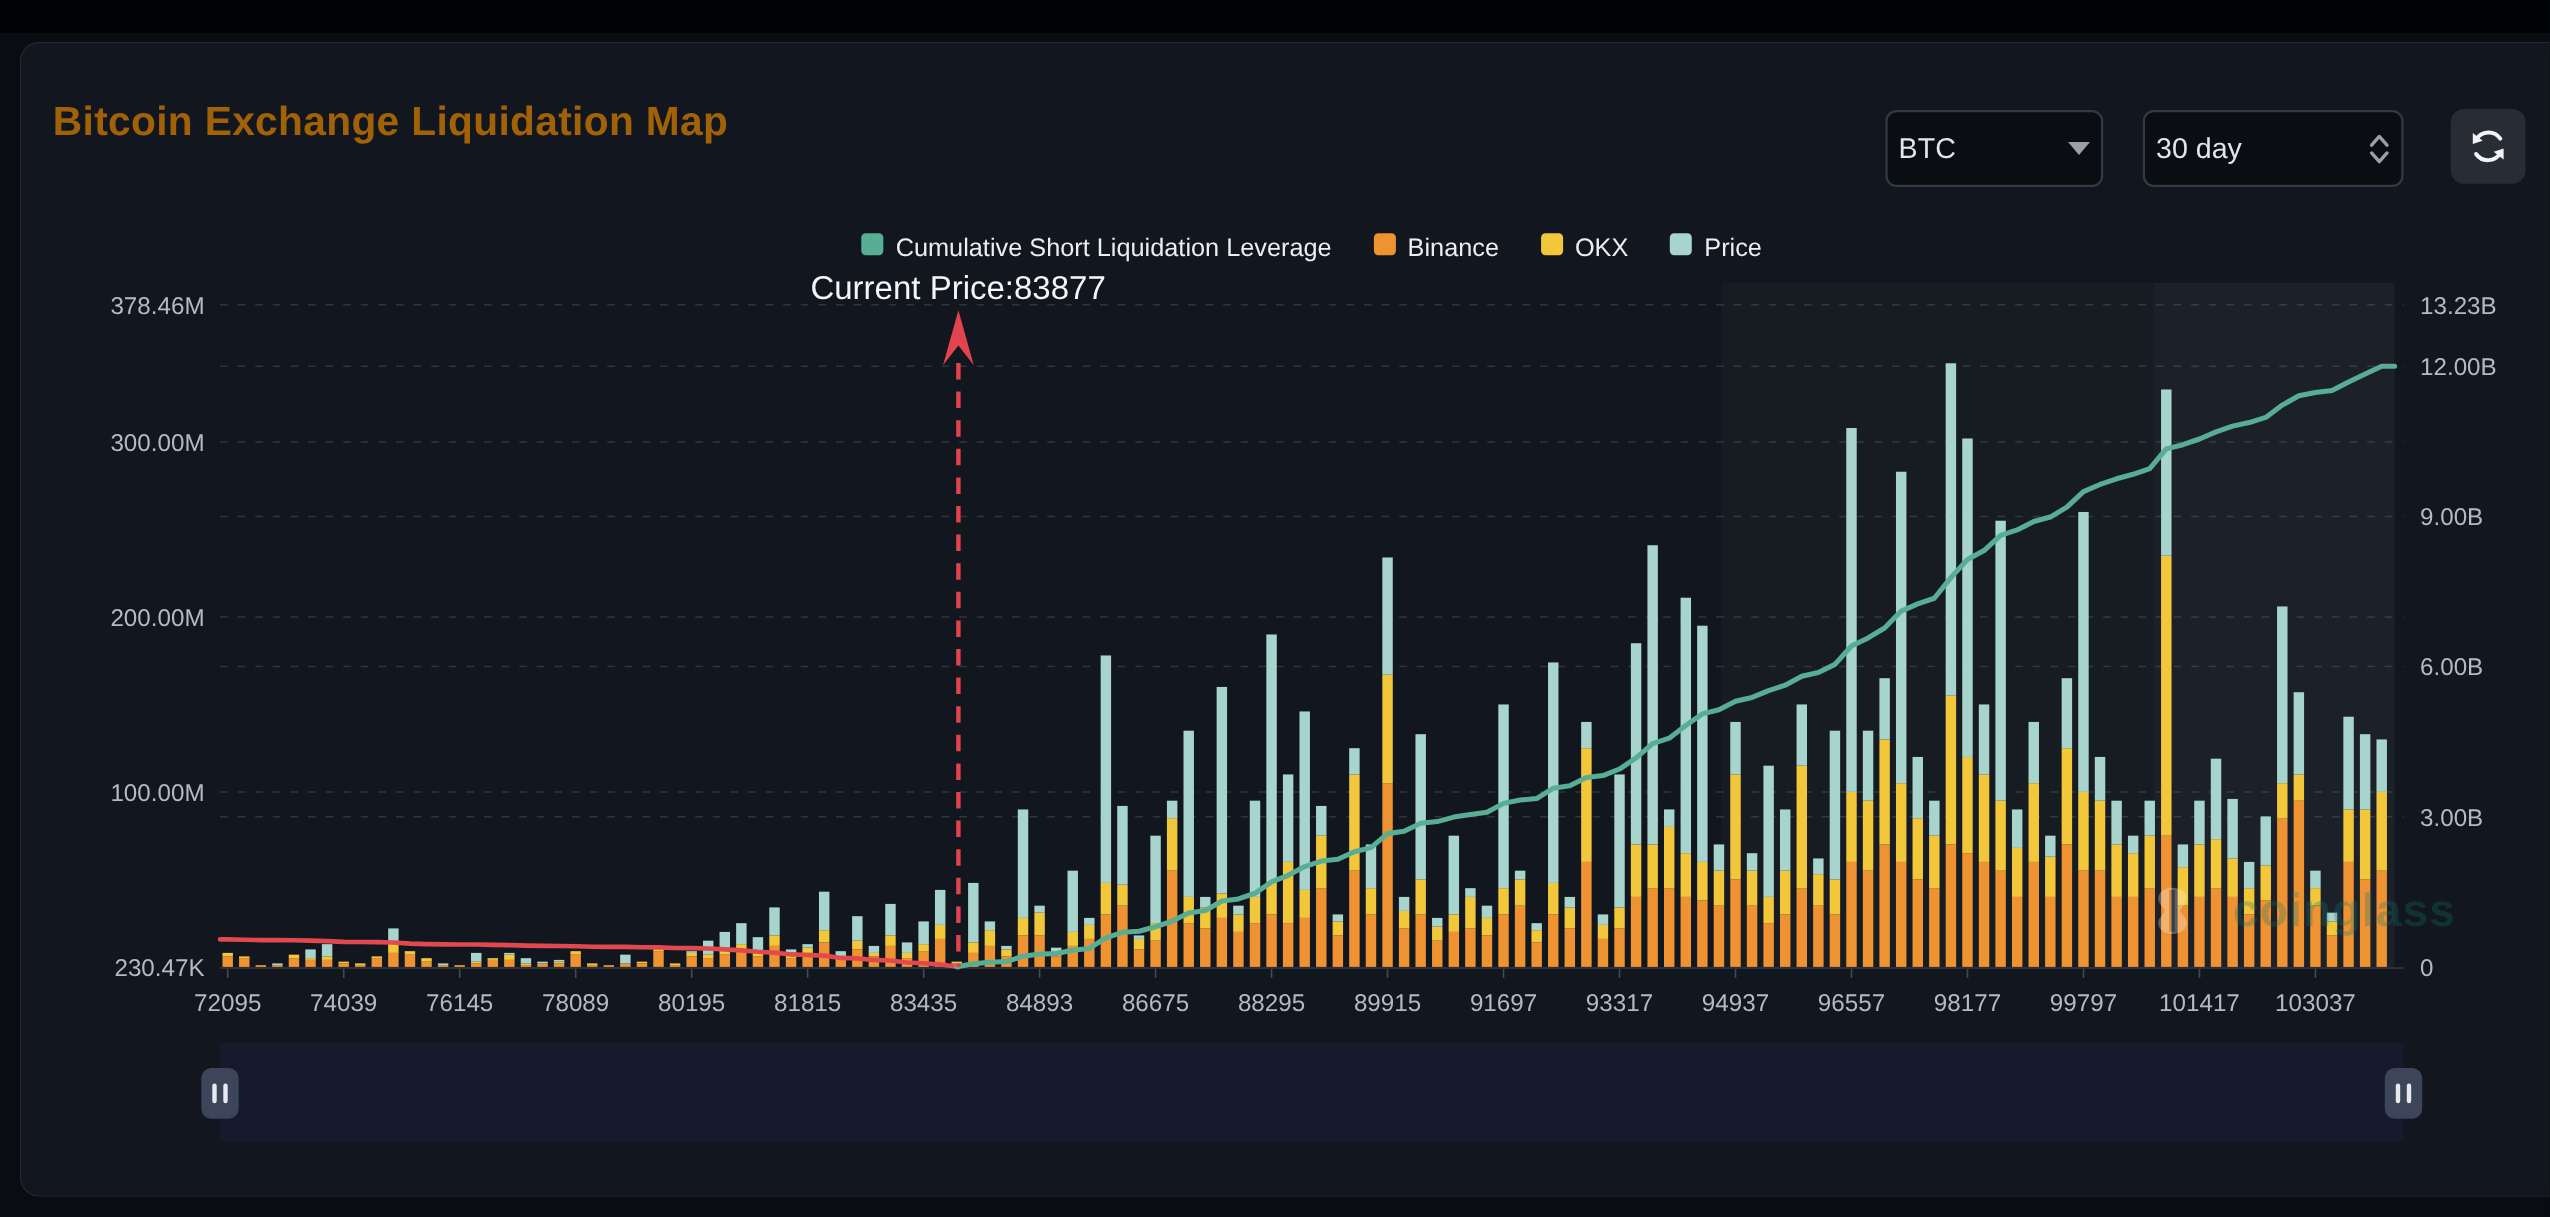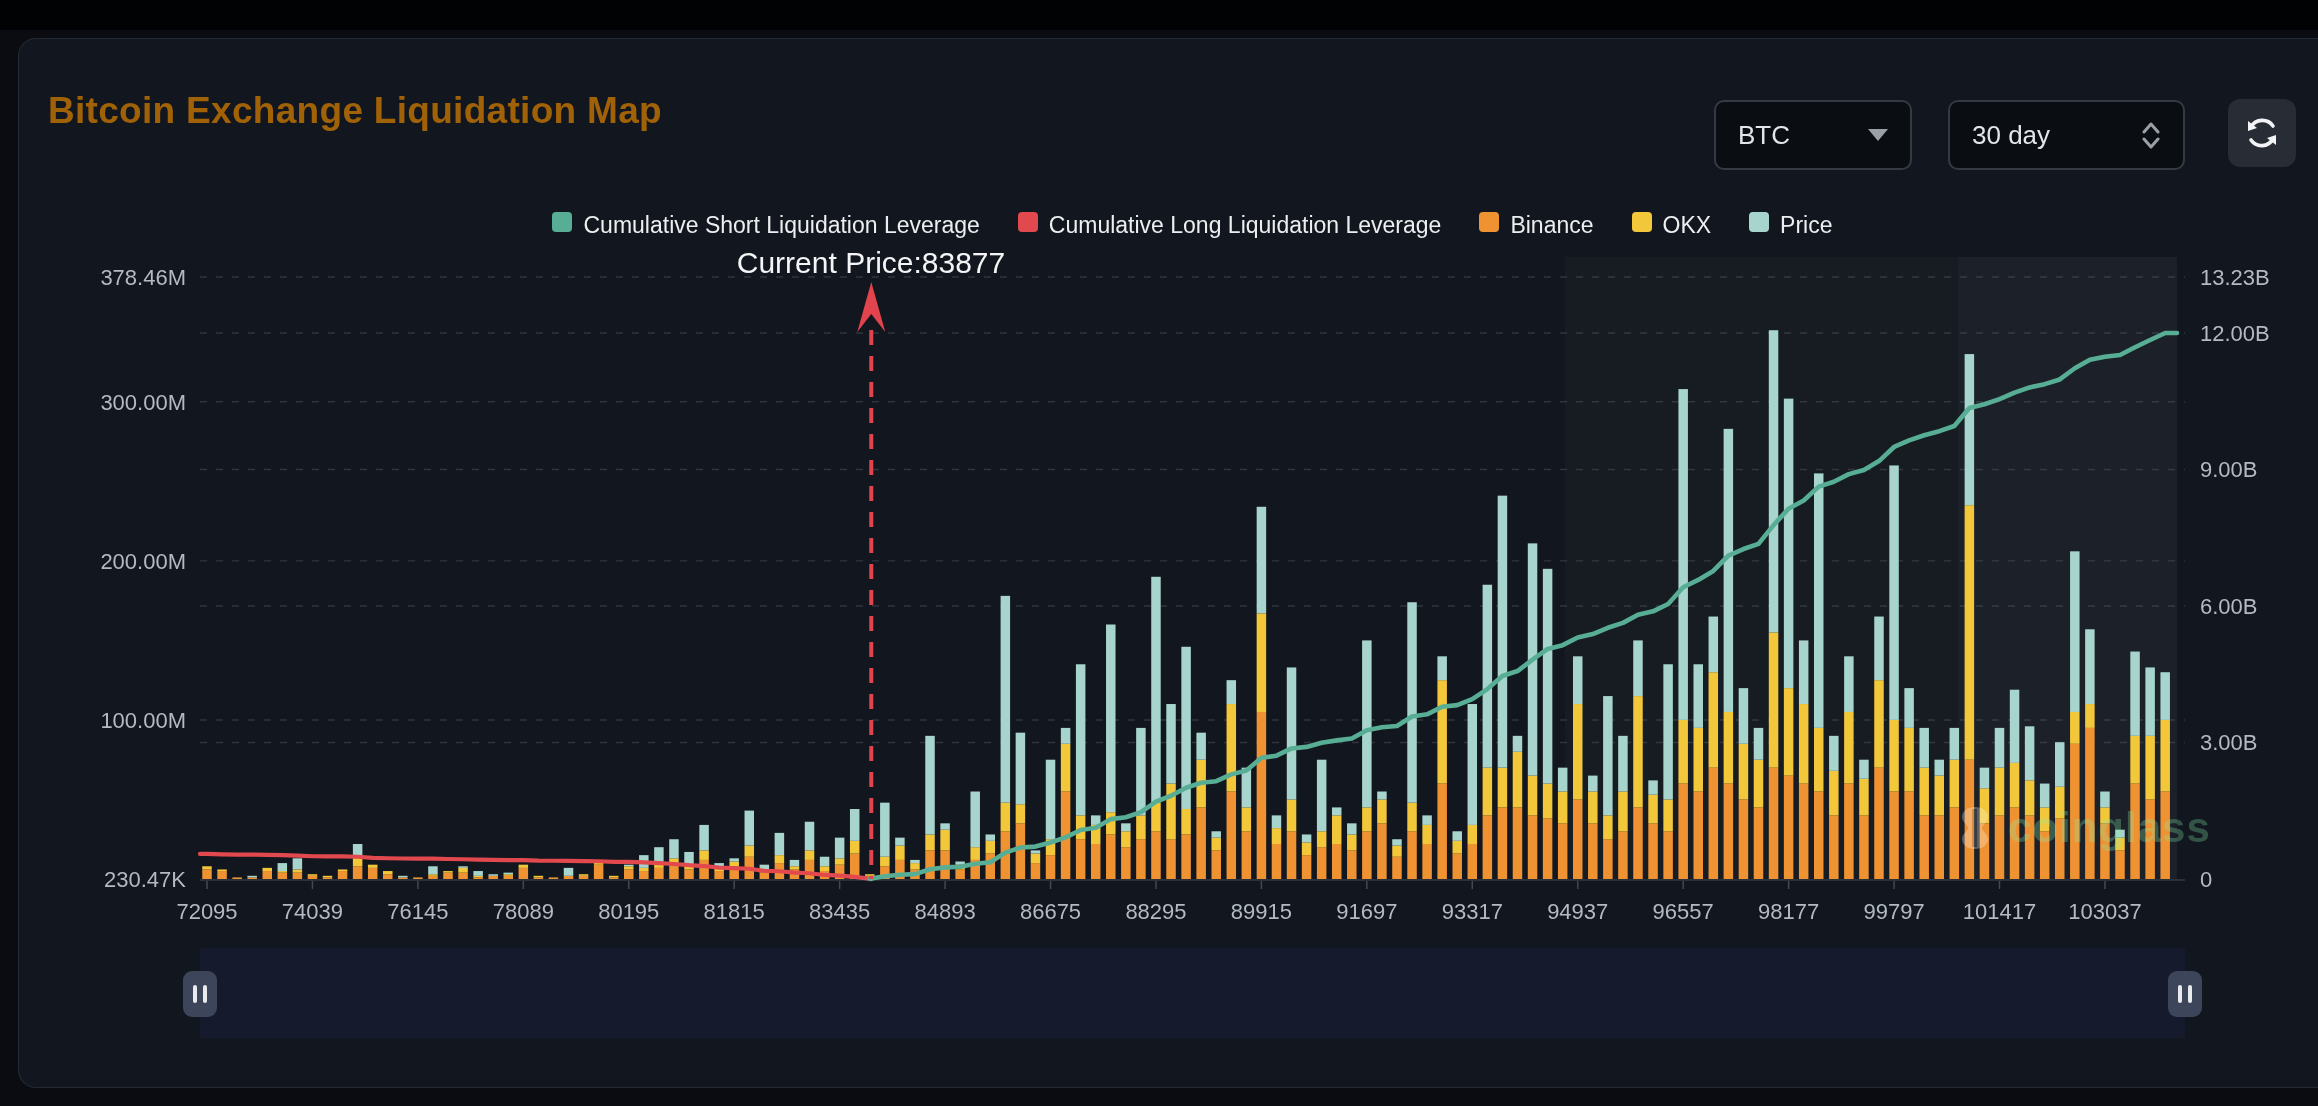--- a/index.html
+++ b/index.html
@@ -6,37 +6,37 @@
   body{width:2318px;height:1106px;position:relative;overflow:hidden;
        font-family:"Liberation Sans",sans-serif;color:#e8eaed;}
   .topband{position:absolute;left:0;top:0;width:2318px;height:30px;background:#010203;}
   .card{position:absolute;left:18px;top:38px;width:2300px;height:1050px;
         background:#12161e;border:1px solid #262b33;border-right:none;
         border-radius:18px 0 0 18px;box-sizing:border-box;}
   .page-title{position:absolute;left:48px;top:90px;font-size:37px;font-weight:700;
         letter-spacing:.3px;color:#a16207;}
   .ctrl{position:absolute;box-sizing:border-box;background:#0a0d12;border:2px solid #343a44;
         border-radius:10px;display:flex;align-items:center;justify-content:space-between;
-        padding:0 22px;font-size:26px;color:#e3e6e9;cursor:pointer;}
+        padding:0 10px;font-size:26px;color:#e3e6e9;cursor:pointer;}
   .ctrl-symbol{left:1714px;top:100px;width:198px;height:70px;}
   .ctrl-period{left:1948px;top:100px;width:237px;height:70px;}
   .caret-down{width:0;height:0;border-left:10px solid transparent;border-right:10px solid transparent;
         border-top:12px solid #9aa0a8;}
   .spinner{display:flex;flex-direction:column;gap:3px;align-items:center;}
   .refresh-btn{position:absolute;left:2228px;top:99px;width:68px;height:68px;background:#272c35;
         border-radius:12px;display:flex;align-items:center;justify-content:center;cursor:pointer;}
   .legend{position:absolute;left:200px;top:212px;width:1985px;display:flex;
         justify-content:center;gap:38px;align-items:center;}
   .legend-item{display:flex;gap:11px;font-size:23px;color:#eceef0;cursor:pointer;}
   .legend-swatch{width:20px;height:20px;border-radius:4px;flex:0 0 auto;}
   .current-price{position:absolute;left:871px;top:246px;transform:translateX(-50%);
         font-size:30px;font-weight:500;color:#f4f5f6;white-space:nowrap;}
   .watermark{position:absolute;left:1952px;top:804px;display:flex;align-items:center;gap:10px;
         opacity:.28;pointer-events:none;}
-  .watermark-text{font-size:42px;font-weight:700;letter-spacing:1px;color:#86efac;}
+  .watermark-text{font-size:42px;font-weight:700;letter-spacing:1px;color:#0f766e;margin-left:22px;}
   .navigator{position:absolute;left:200px;top:948px;width:1985px;height:90px;background:#151b2d;}
   .nav-handle{position:absolute;top:23px;width:34px;height:46px;background:#3d455a;border-radius:9px;
         display:flex;align-items:center;justify-content:center;gap:6px;cursor:ew-resize;}
   .nav-handle span{display:block;width:4px;height:18px;background:#e8eaee;border-radius:2px;}
   .handle-left{left:-17px;} .handle-right{right:-17px;}
   svg.chart{position:absolute;left:0;top:0;}
 </style>
 </head>
 <body>
 
@@ -505,24 +505,20 @@
     <polygon points="34,32 34,22 25,25" fill="#f2f3f5"></polygon>
   </svg>
 </div>
 
 <div class="legend">
     <div class="legend-item">
       <span class="legend-swatch" style="background: rgb(87, 174, 149);"></span>
       <span>Cumulative Short Liquidation Leverage</span>
     </div>
     <div class="legend-item">
-      <span class="legend-swatch" style="background: rgb(226, 73, 79);"></span>
-      <span>Cumulative Long Liquidation Leverage</span>
-    </div>
-    <div class="legend-item">
       <span class="legend-swatch" style="background: rgb(239, 147, 50);"></span>
       <span>Binance</span>
     </div>
     <div class="legend-item">
       <span class="legend-swatch" style="background: rgb(243, 199, 58);"></span>
       <span>OKX</span>
     </div>
     <div class="legend-item">
       <span class="legend-swatch" style="background: rgb(167, 212, 205);"></span>
       <span>Price</span>

